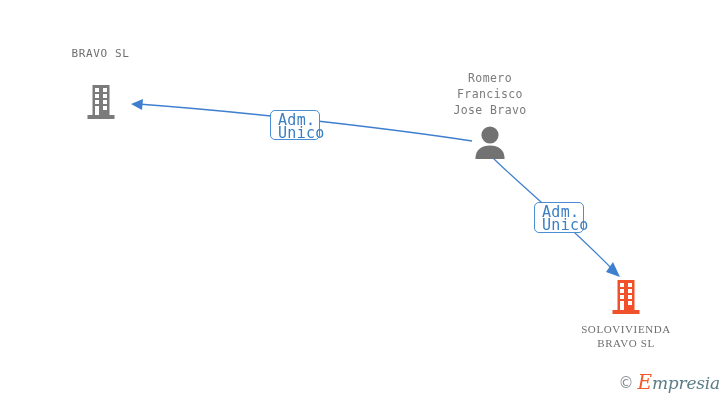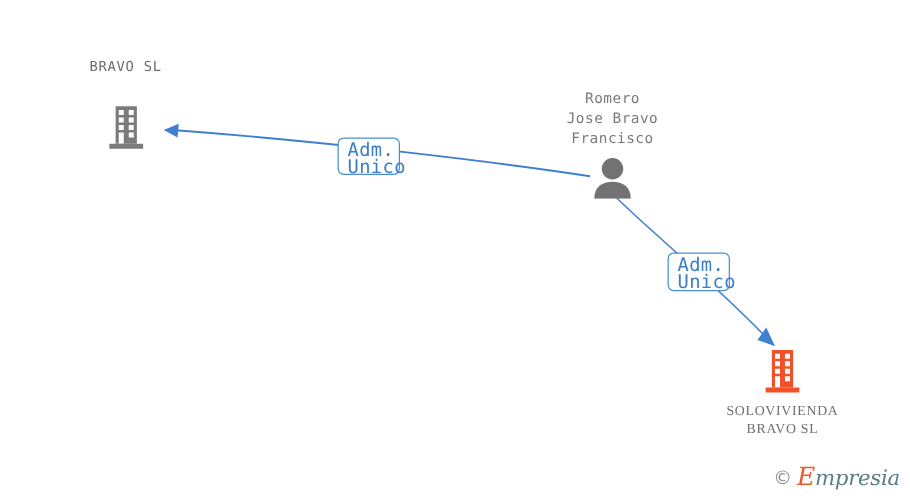--- a/index.html
+++ b/index.html
@@ -135,22 +135,22 @@
   </svg>
 </div>
 
 <div class="rel-box" style="left:270px; top:110px; width:50px; height:30px;">
   <span>Adm.</span>
   <span>Unico</span>
 </div>
 
 <div class="person-label" style="left:415px; top:70px; width:150px;">
   <div>Romero</div>
+  <div>Francisco</div>
   <div>Jose Bravo</div>
-  <div>Francisco</div>
 </div>
 
 <div class="person-icon" style="left:472px; top:126px; width:36px; height:33px;">
   <svg viewBox="0 0 36 33" width="36" height="33" xmlns="http://www.w3.org/2000/svg">
     <circle cx="18" cy="9" r="8.6" fill="#727272"></circle>
     <path d="M 3.4 33 C 3.4 23.2, 9.8 19.4, 18 19.4 C 26.2 19.4, 32.6 23.2, 32.6 33 Z" fill="#727272"></path>
   </svg>
 </div>
 
 <div class="rel-box" style="left:534px; top:202px; width:50px; height:31px;">

